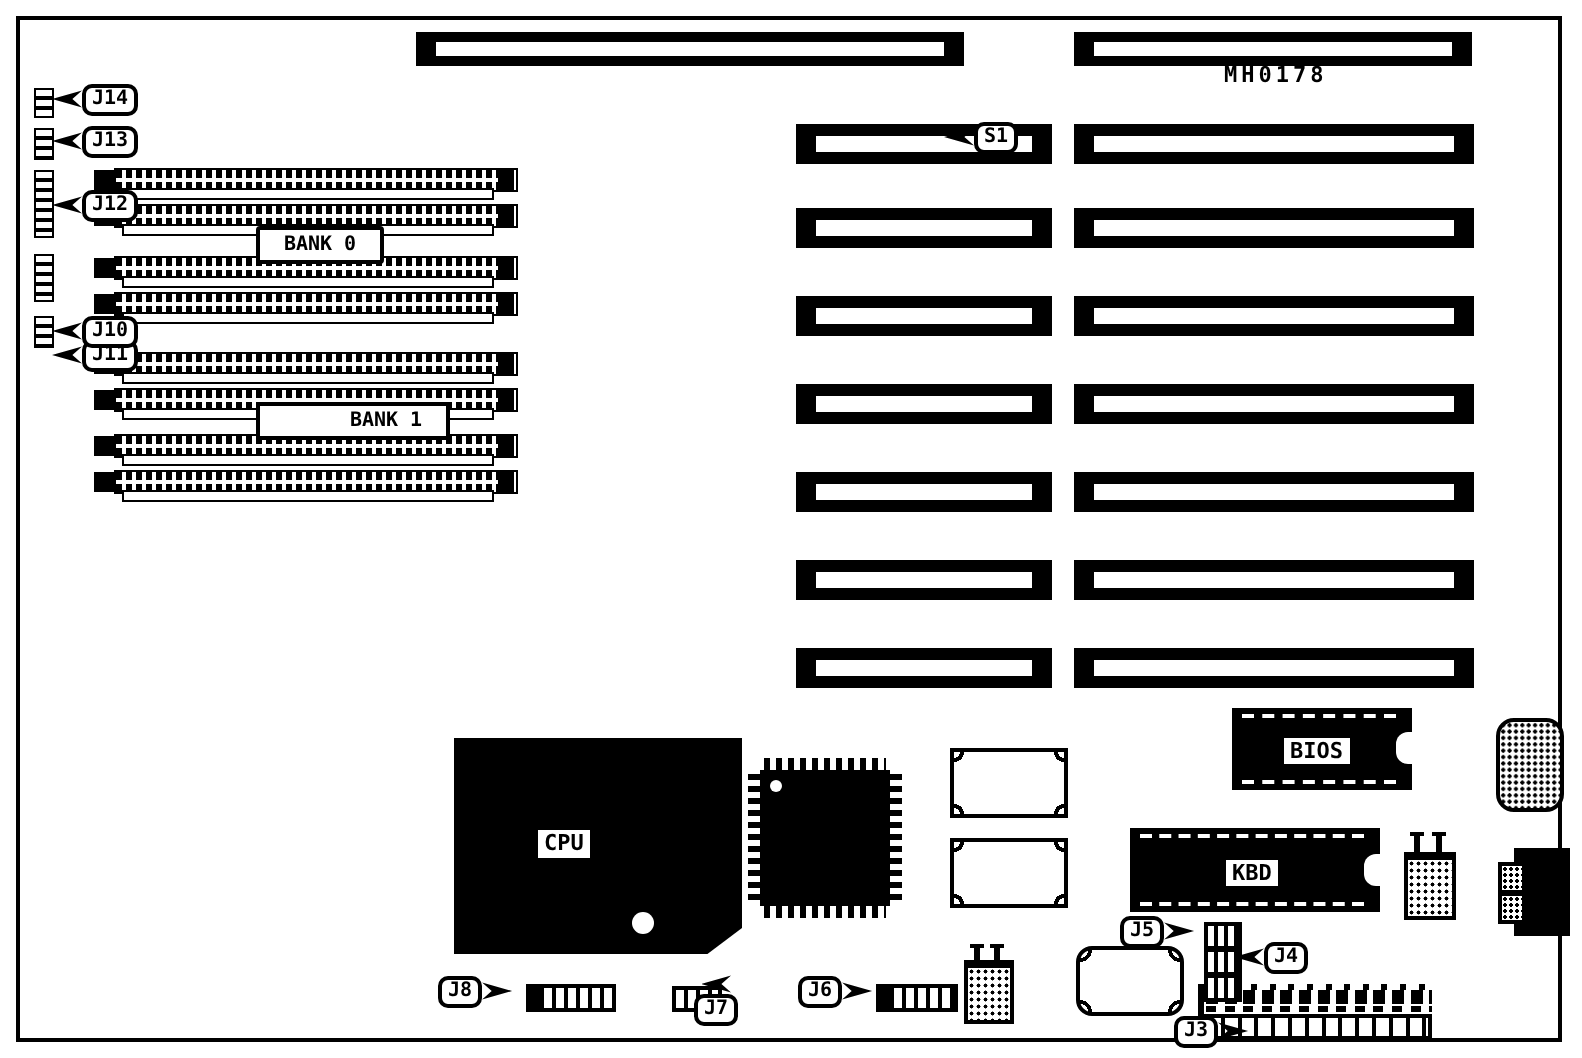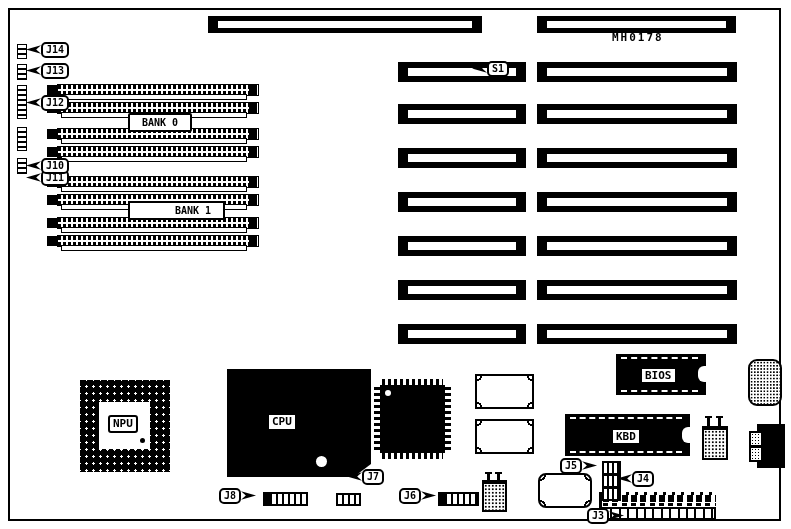--- a/index.html
+++ b/index.html
@@ -252,26 +252,20 @@
       <div class="body"></div>
     </div>
   <div class="abs simm" style="top:235px;">
       <div class="pins"></div>
       <div class="body"></div>
     </div>
 
   <div class="abs banklabel" style="left:128px;top:113px;">BANK 0</div>
   <div class="abs banklabel" style="left:128px;top:201px;padding-left:33px;">BANK 1</div>
 
-  <div class="abs npu">
-    <div class="center">
-      <div class="label">NPU</div>
-      <div class="dot"></div>
-    </div>
-  </div>
 
   <div class="abs cpu">
     <div class="label">CPU</div>
     <div class="pin1"></div>
   </div>
 
   <div class="abs qfp">
     <div class="pins-h" style="top:0;"></div>
     <div class="pins-h" style="bottom:0;"></div>
     <div class="pins-v" style="left:0;"></div>
@@ -322,21 +316,21 @@
   </div>
 
   <div class="abs jstrip leadblack" style="left:263px;top:492px;width:34px;height:10px;"></div>
   <div class="abs jstrip" style="left:336px;top:493px;width:21px;height:9px;"></div>
   <div class="abs jstrip leadblack" style="left:438px;top:492px;width:30px;height:10px;"></div>
 
   <div class="abs callout" style="left:219px;top:487px;">
     <div class="co-box">J8</div>
     <div class="co-tail tail-right"></div>
   </div>
-  <div class="abs callout" style="left:347px;top:468px;">
+  <div class="abs callout" style="left:347px;top:487px;flex-direction:column;">
     <div class="co-tail tail-left"></div>
     <div class="co-box">J7</div>
   </div>
   <div class="abs callout" style="left:399px;top:487px;">
     <div class="co-box">J6</div>
     <div class="co-tail tail-right"></div>
   </div>
 
   <div class="abs jsmall" style="left:602px;top:461px;"></div>
   <div class="abs jsmall" style="left:602px;top:474px;"></div>

